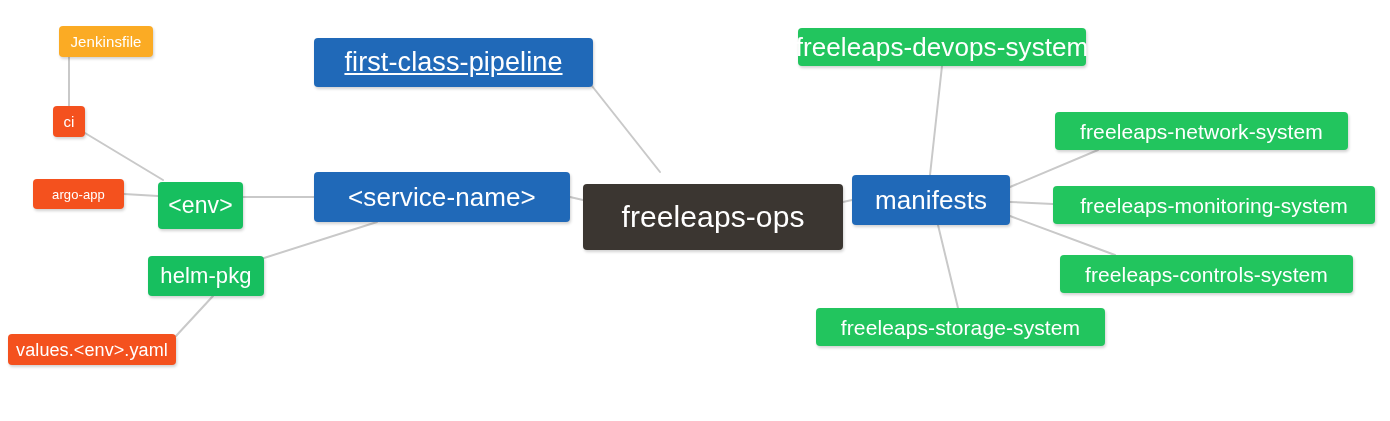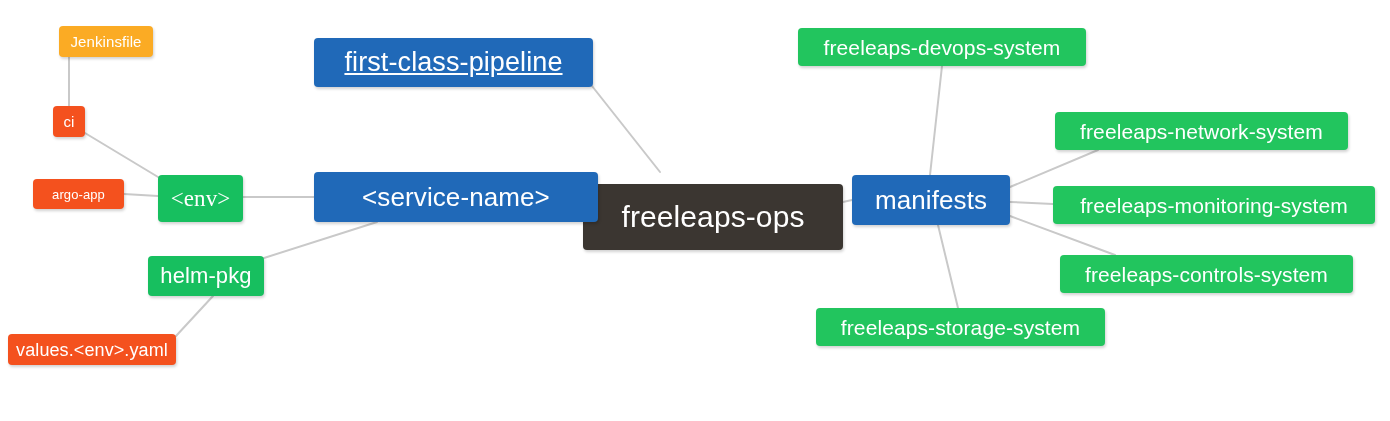--- a/index.html
+++ b/index.html
@@ -62,27 +62,27 @@
       <line x1="176" y1="336" x2="213" y2="296" stroke="#c9c9c9" stroke-width="2" stroke-linecap="round"></line>
       <line x1="942" y1="66" x2="930" y2="175" stroke="#c9c9c9" stroke-width="2" stroke-linecap="round"></line>
       <line x1="1010" y1="187" x2="1098" y2="150" stroke="#c9c9c9" stroke-width="2" stroke-linecap="round"></line>
       <line x1="1010" y1="202" x2="1053" y2="204" stroke="#c9c9c9" stroke-width="2" stroke-linecap="round"></line>
       <line x1="1010" y1="216" x2="1115" y2="255" stroke="#c9c9c9" stroke-width="2" stroke-linecap="round"></line>
       <line x1="938" y1="225" x2="958" y2="308" stroke="#c9c9c9" stroke-width="2" stroke-linecap="round"></line>
     </svg>
   <div id="nodes">
       <div class="node n-root" style="left: 583px; top: 171px; width: 260px; height: 66px; font-size: 30px;">freeleaps-ops</div>
       <div class="node n-blue" style="left: 314px; top: 38px; width: 279px; height: 49px; font-size: 27px; text-decoration: underline;">first-class-pipeline</div>
-      <div class="node n-blue" style="left: 314px; top: 172px; width: 284px; height: 50px; font-size: 26px;">&lt;service-name&gt;</div>
+      <div class="node n-blue" style="left: 314px; top: 172px; width: 256px; height: 50px; font-size: 26px;">&lt;service-name&gt;</div>
       <div class="node n-blue" style="left: 852px; top: 175px; width: 158px; height: 50px; font-size: 26px;">manifests</div>
-      <div class="node n-green2" style="left: 158px; top: 175px; width: 85px; height: 47px; font-size: 23px; font-family: Liberation Serif, serif;">&lt;env&gt;</div>
+      <div class="node n-green2" style="left: 158px; top: 182px; width: 85px; height: 47px; font-size: 23px;">&lt;env&gt;</div>
       <div class="node n-green2" style="left: 148px; top: 256px; width: 116px; height: 40px; font-size: 22px;">helm-pkg</div>
       <div class="node n-orange" style="left: 22px; top: 26px; width: 94px; height: 31px; font-size: 15px; margin-left: 37px;">Jenkinsfile</div>
       <div class="node n-red" style="left: 53px; top: 106px; width: 32px; height: 31px; font-size: 15px;">ci</div>
       <div class="node n-red" style="left: 33px; top: 179px; width: 91px; height: 30px; font-size: 13px;">argo-app</div>
       <div class="node n-red" style="left: 8px; top: 334px; width: 168px; height: 31px; font-size: 18px;">values.&lt;env&gt;.yaml</div>
-      <div class="node n-green" style="left: 798px; top: 28px; width: 288px; height: 38px; font-size: 21px;">freeleaps-devops-system</div>
+      <div class="node n-green" style="left: 798px; top: 28px; width: 288px; height: 38px; font-size: 26px;">freeleaps-devops-system</div>
       <div class="node n-green" style="left: 1055px; top: 112px; width: 293px; height: 38px; font-size: 21px;">freeleaps-network-system</div>
       <div class="node n-green" style="left: 1053px; top: 186px; width: 322px; height: 38px; font-size: 21px;">freeleaps-monitoring-system</div>
       <div class="node n-green" style="left: 1060px; top: 255px; width: 293px; height: 38px; font-size: 21px;">freeleaps-controls-system</div>
       <div class="node n-green" style="left: 816px; top: 308px; width: 289px; height: 38px; font-size: 21px;">freeleaps-storage-system</div>
     </div>
 </div>
 
 </body></html>

